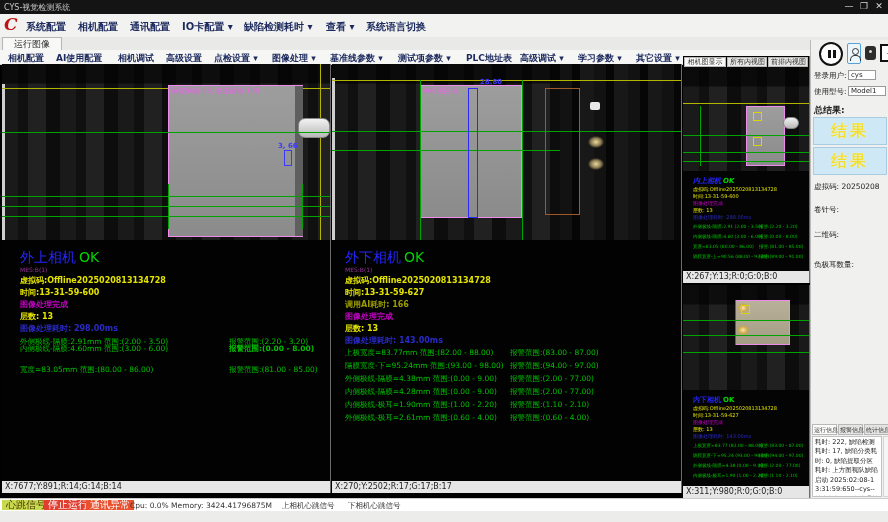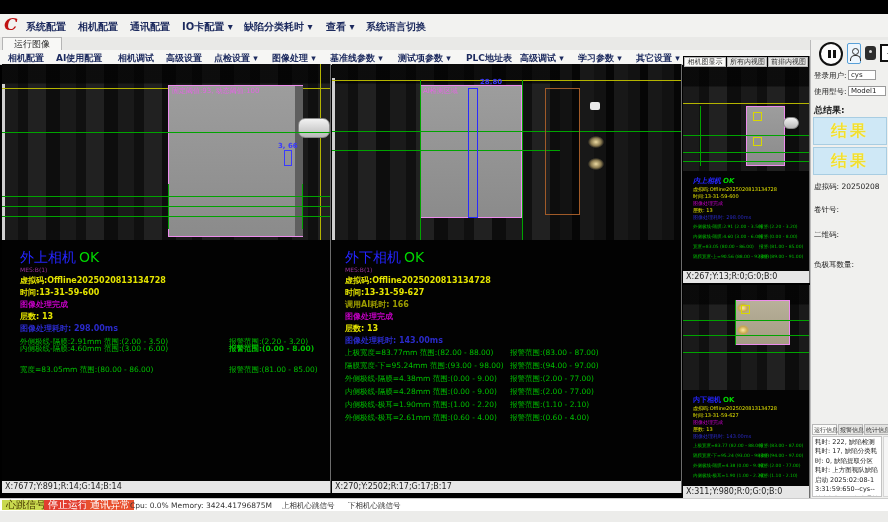--- a/index.html
+++ b/index.html
@@ -86,28 +86,34 @@
   .sbtext{position:absolute;top:2px;font-size:7.5px;color:#333;white-space:nowrap;}
   #footer{position:absolute;left:0;top:511px;width:888px;height:11px;background:#ececea;}
   .glint{position:absolute;background:radial-gradient(ellipse at center,#ecd9a0 0%,#8a7a50 45%,transparent 72%);}
   .ybox{position:absolute;border:1px solid #d8d800;box-sizing:border-box;}
 </style>
 </head>
 <body>
 
 <div id="app">
 
+  <div id="titlebar">
+    <span class="t">CYS-视觉检测系统</span>
+    <span class="ctl" style="right:32px;">—</span>
+    <span class="ctl" style="right:17px;">❐</span>
+    <span class="ctl" style="right:2px;">✕</span>
+  </div>
 
   <div id="menubar">
     <span id="logo">C</span>
     <span class="menuitem" style="left:26px;">系统配置</span>
     <span class="menuitem" style="left:78px;">相机配置</span>
     <span class="menuitem" style="left:130px;">通讯配置</span>
     <span class="menuitem" style="left:182px;">IO卡配置 ▾</span>
-    <span class="menuitem" style="left:244px;">缺陷分类耗时 ▾</span>
+    <span class="menuitem" style="left:244px;">缺陷检测耗时 ▾</span>
     <span class="menuitem" style="left:326px;">查看 ▾</span>
     <span class="menuitem" style="left:366px;">系统语言切换</span>
   </div>
 
   <div id="tabrow">
     <div id="runtab">运行图像</div>
   </div>
 
   <div id="toolbar">
     <span class="toolitem" style="left:8px;">相机配置</span>

